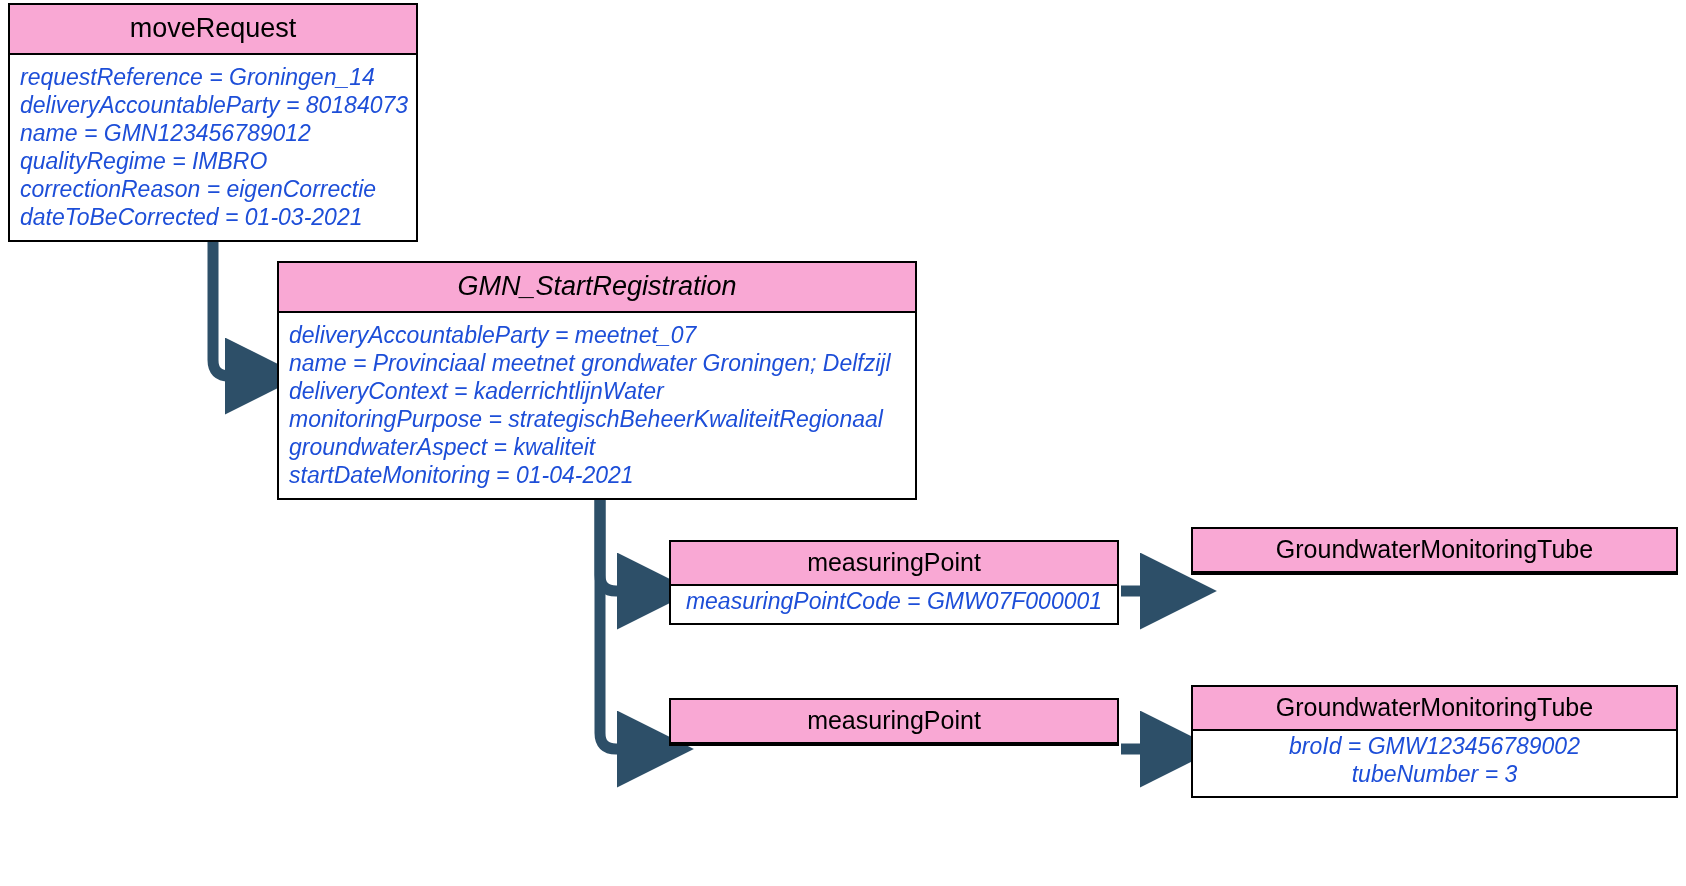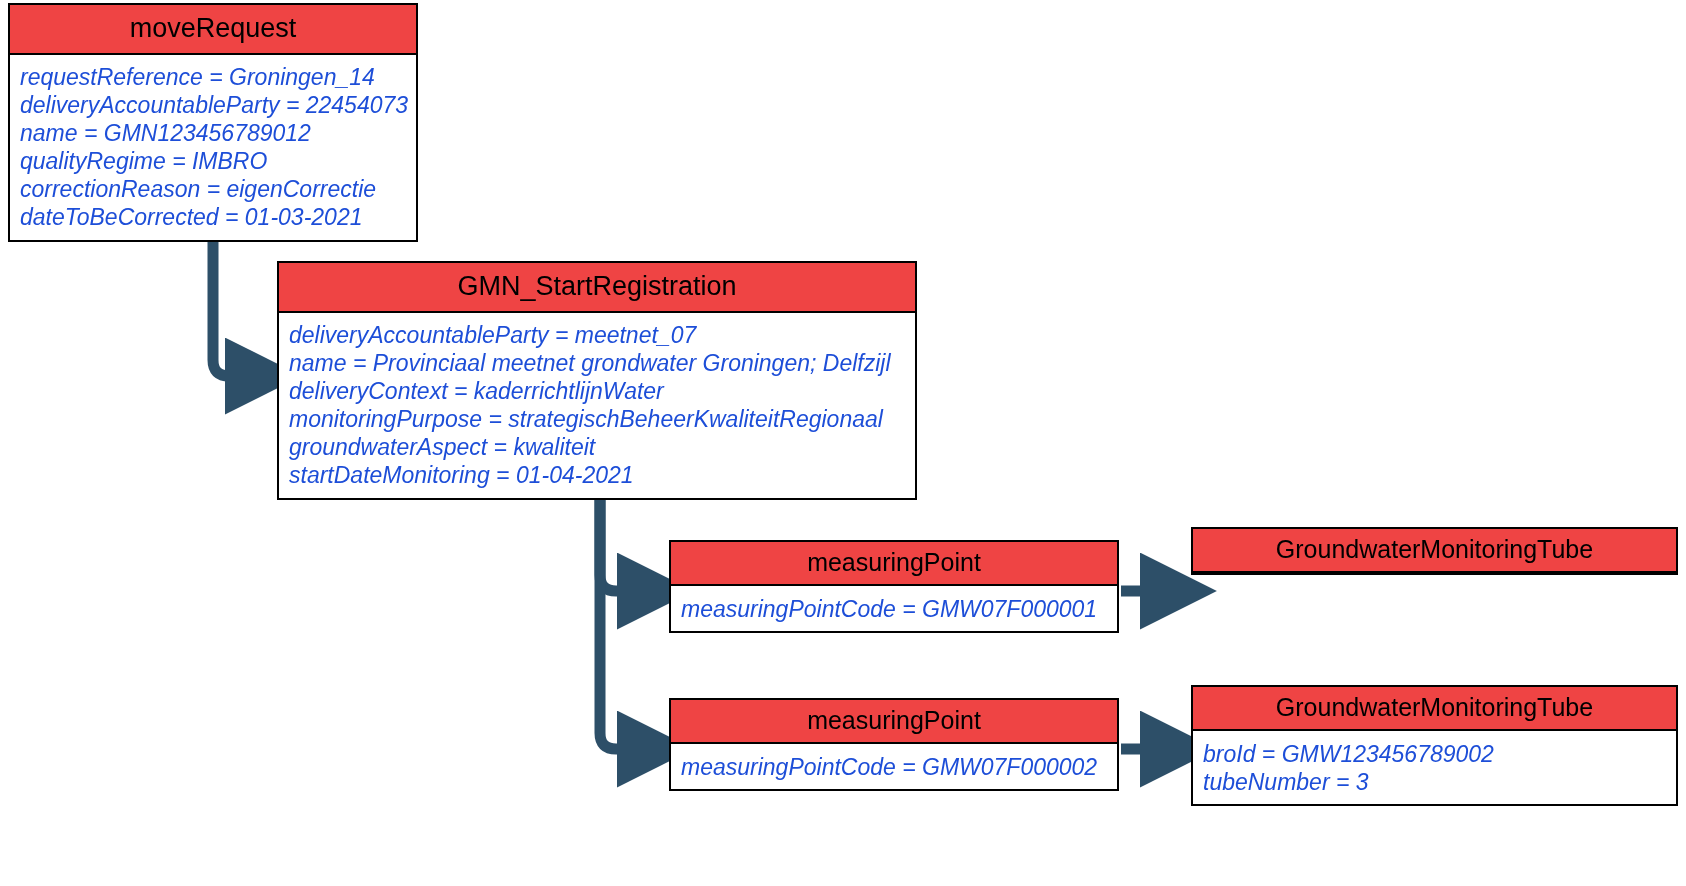--- a/index.html
+++ b/index.html
@@ -28,50 +28,51 @@
     pointer-events: none;
   }
   .uml-box {
     position: absolute;
     box-sizing: border-box;
     border: 2px solid #000000;
     background: #ffffff;
   }
   .uml-title {
     box-sizing: border-box;
-    background: #ef4444;
+    background: #f9a8d4;
     border-bottom: 2px solid #000000;
     text-align: center;
     font-size: 26px;
     line-height: 1.0;
     padding: 9px 6px 10px 6px;
     white-space: nowrap;
   }
   .uml-body {
     box-sizing: border-box;
     padding: 8px 10px 9px 10px;
     background: #ffffff;
   }
   .uml-attr {
     font-size: 23px;
     line-height: 28px;
     white-space: nowrap;
     color: #1d4ed8;
     font-style: italic;
   }
   .uml-body.compact {
-    padding: 9px 10px 8px 10px;
+    padding: 1px 10px 8px 10px;
+    text-align: center;
   }
 
   
   #box-move-request      { left: 8px;    top: 3px;   width: 410px; }
   #box-move-request .uml-title { font-size: 27px; padding: 10px 6px 11px; }
 
   #box-gmn-start         { left: 277px;  top: 261px; width: 640px; }
-  #box-gmn-start .uml-title { font-size: 27px; padding: 10px 6px 11px; }
+  #box-gmn-start .uml-title { font-size: 27px; padding: 10px 6px 11px; font-style: italic; }
 
   #box-mp-1              { left: 669px;  top: 540px; width: 450px; }
   #box-mp-2              { left: 669px;  top: 698px; width: 450px; }
   #box-mp-1 .uml-title, #box-mp-2 .uml-title { font-size: 25px; padding: 8px 6px 9px; text-align: center; }
 
   #box-tube-1            { left: 1191px; top: 527px; width: 487px; }
   #box-tube-2            { left: 1191px; top: 685px; width: 487px; }
   #box-tube-1 .uml-title, #box-tube-2 .uml-title { font-size: 25px; padding: 8px 6px 9px; }
 </style>
 </head>
@@ -94,21 +95,21 @@
 
     <path d="M 1121,591 L 1163,591" fill="none" stroke="#2d4f68" stroke-width="11" marker-end="url(#arrowhead)"></path>
 
     <path d="M 1121,749 L 1163,749" fill="none" stroke="#2d4f68" stroke-width="11" marker-end="url(#arrowhead)"></path>
   </svg>
 
   <div class="uml-box" id="box-move-request">
     <div class="uml-title">moveRequest</div>
     <div class="uml-body">
       <div class="uml-attr">requestReference = Groningen_14</div>
-      <div class="uml-attr">deliveryAccountableParty = 22454073</div>
+      <div class="uml-attr">deliveryAccountableParty = 80184073</div>
       <div class="uml-attr">name = GMN123456789012</div>
       <div class="uml-attr">qualityRegime = IMBRO</div>
       <div class="uml-attr">correctionReason = eigenCorrectie</div>
       <div class="uml-attr">dateToBeCorrected = 01-03-2021</div>
     </div>
   </div>
 
   <div class="uml-box" id="box-gmn-start">
     <div class="uml-title">GMN_StartRegistration</div>
     <div class="uml-body">
@@ -123,23 +124,20 @@
 
   <div class="uml-box" id="box-mp-1">
     <div class="uml-title">measuringPoint</div>
     <div class="uml-body compact">
       <div class="uml-attr">measuringPointCode = GMW07F000001</div>
     </div>
   </div>
 
   <div class="uml-box" id="box-mp-2">
     <div class="uml-title">measuringPoint</div>
-    <div class="uml-body compact">
-      <div class="uml-attr">measuringPointCode = GMW07F000002</div>
-    </div>
   </div>
 
   <div class="uml-box" id="box-tube-1">
     <div class="uml-title">GroundwaterMonitoringTube</div>
   </div>
 
   <div class="uml-box" id="box-tube-2">
     <div class="uml-title">GroundwaterMonitoringTube</div>
     <div class="uml-body compact">
       <div class="uml-attr">broId = GMW123456789002</div>

